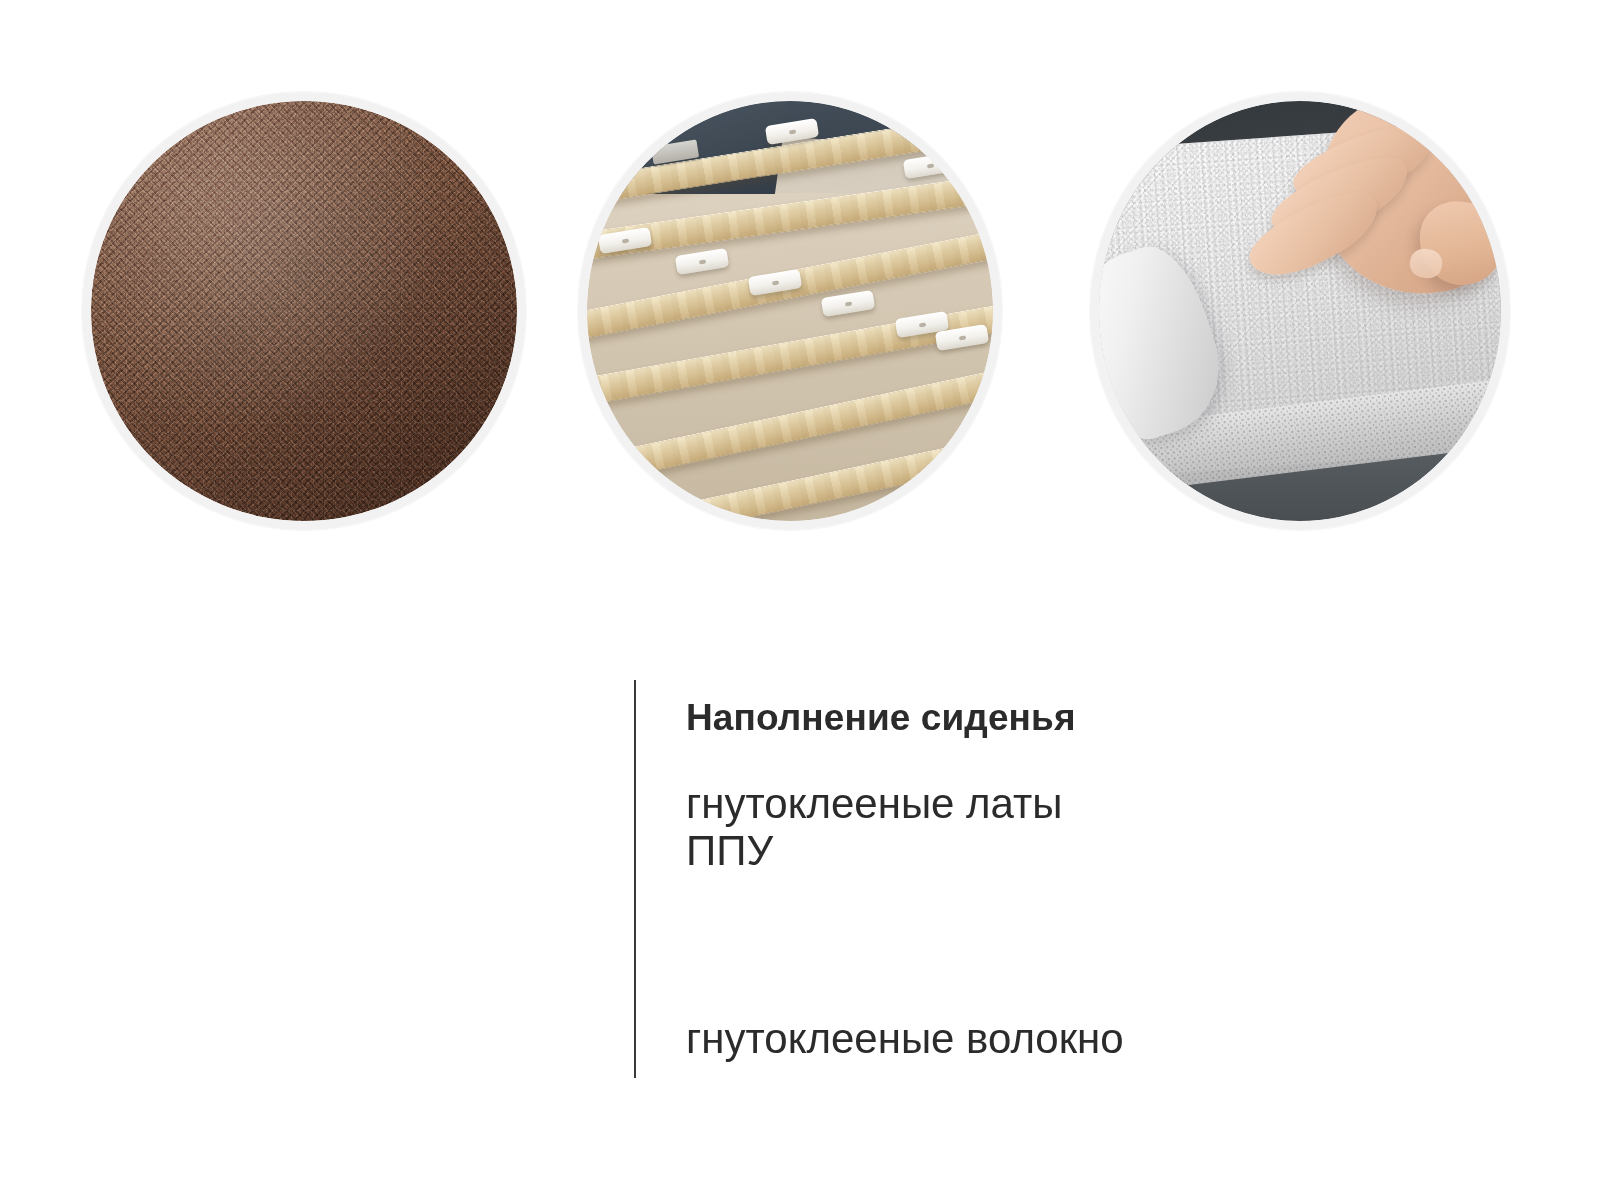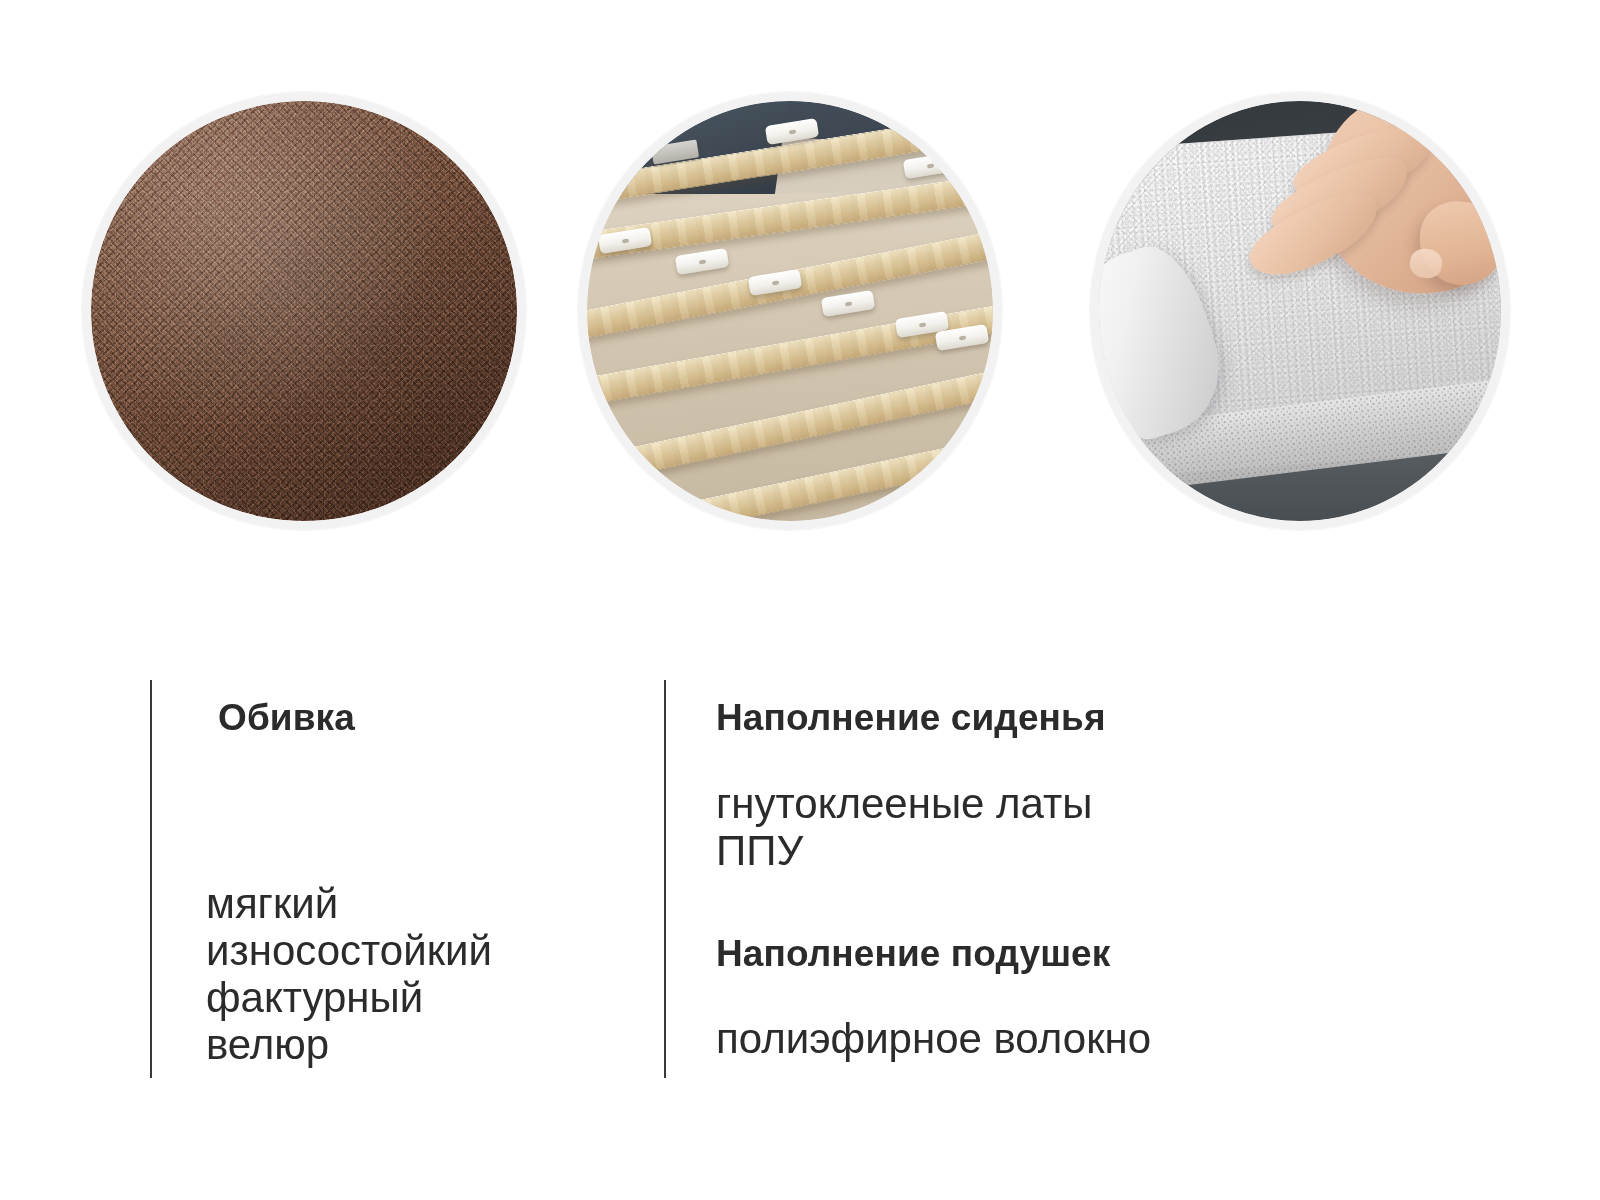--- a/index.html
+++ b/index.html
@@ -302,21 +302,21 @@
   }
   .rule {
     position: absolute;
     top: 0;
     left: 0;
     width: 2px;
     height: 100%;
     background: #3a3a3a;
   }
   #col-upholstery { left: 150px; top: 680px; width: 470px; height: 398px; }
-  #col-filling    { left: 664px; top: 680px; width: 520px; height: 398px; padding-left: 9px; }
+  #col-filling    { left: 634px; top: 680px; width: 520px; height: 398px; padding-left: 9px; }
 
   .heading {
     position: absolute;
     font-size: 37px;
     font-weight: 700;
     color: #2b2b2b;
     letter-spacing: 0.1px;
     white-space: nowrap;
   }
   .body {
@@ -394,31 +394,22 @@
           <div class="finger f2"></div>
           <div class="finger f1"></div>
           <div class="thumb"></div>
           <div class="nail"></div>
         </div>
       </div>
     </div>
     <div class="ring"></div>
   </div>
 
-  <div class="col" id="col-upholstery">
-    <div class="rule"></div>
-    <div class="heading" id="upholstery-title">Обивка</div>
-    <div class="body" id="upholstery-props">мягкий
-износостойкий
-фактурный
-велюр</div>
-  </div>
 
   <div class="col" id="col-filling">
     <div class="rule"></div>
     <div class="heading" id="seat-title">Наполнение сиденья</div>
     <div class="body" id="seat-props">гнутоклееные латы
 ППУ</div>
-    <div class="heading" id="pillow-title">Наполнение подушек</div>
-    <div class="body" id="pillow-props">полиэфирное волокно</div>
+    <div class="body" id="pillow-props">гнутоклееные волокно</div>
   </div>
 
 </div>
 
 </body></html>

